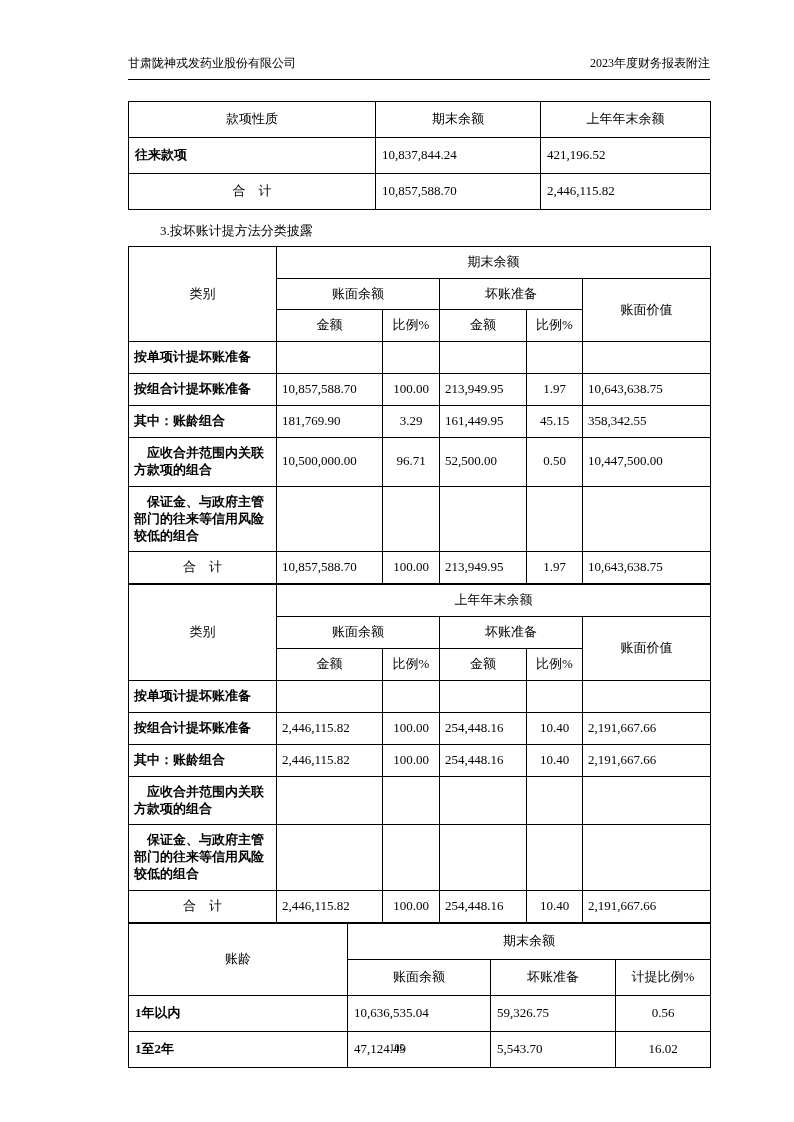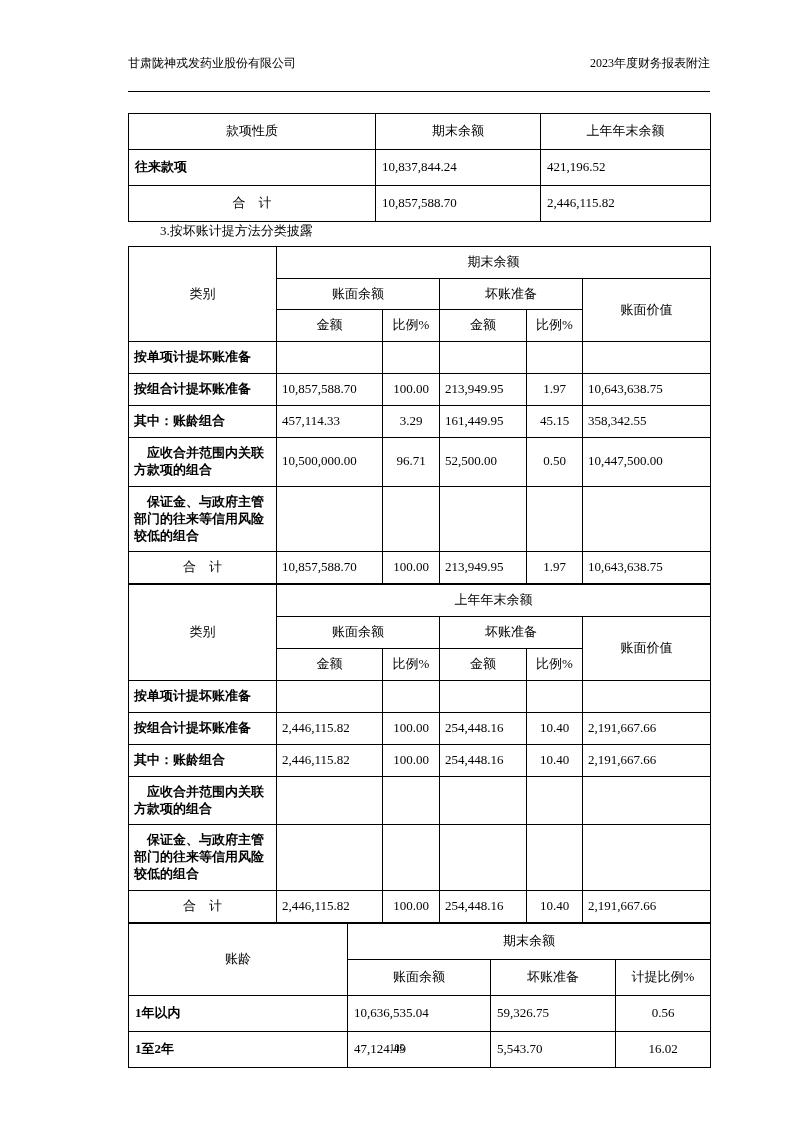--- a/index.html
+++ b/index.html
@@ -15,21 +15,21 @@
   .content {
     position:absolute;
     left:128px; top:55px;
     width:582px;
   }
   .doc-header {
     display:flex;
     justify-content:space-between;
     align-items:center;
     font-size:12px;
-    padding-bottom:19px;
+    padding-bottom:7px;
     border-bottom:1px solid #000;
   }
   .tbl {
     width:100%;
     border-collapse:collapse;
     table-layout:fixed;
     font-size:13px;
     line-height:1.3;
   }
   .tbl td {
@@ -42,21 +42,21 @@
   .tbl1 td { padding:9px 6px; }
   .tbl4 td { padding:9px 6px; }
   .center { text-align:center; }
   .left   { text-align:left;font-weight:bold; }
   .num    { }
   .pr-lg  { padding-right:42px !important; }
   .pr-md  { padding-right:14px !important; }
   .indent { text-indent:1em; }
   .section-title {
     font-size:13px;
-    margin:0 0 6px 32px;
+    margin:12px 0 6px 32px;
   }
   .page-footer {
     position:absolute;
     left:0; top:1042px;
     width:100%;
     text-align:center;
     font-size:10px;
   }
 </style>
 </head>
@@ -133,21 +133,21 @@
         <tr>
           <td class="left">按组合计提坏账准备</td>
           <td class="num">10,857,588.70</td>
           <td class="center">100.00</td>
           <td class="num">213,949.95</td>
           <td class="center">1.97</td>
           <td class="num">10,643,638.75</td>
         </tr>
         <tr>
           <td class="left">其中：账龄组合</td>
-          <td class="num">457,114.33</td>
+          <td class="num">181,769.90</td>
           <td class="center">3.29</td>
           <td class="num">161,449.95</td>
           <td class="center">45.15</td>
           <td class="num">358,342.55</td>
         </tr>
         <tr>
           <td class="left indent">应收合并范围内关联方款项的组合</td>
           <td class="num">10,500,000.00</td>
           <td class="center">96.71</td>
           <td class="num">52,500.00</td>

